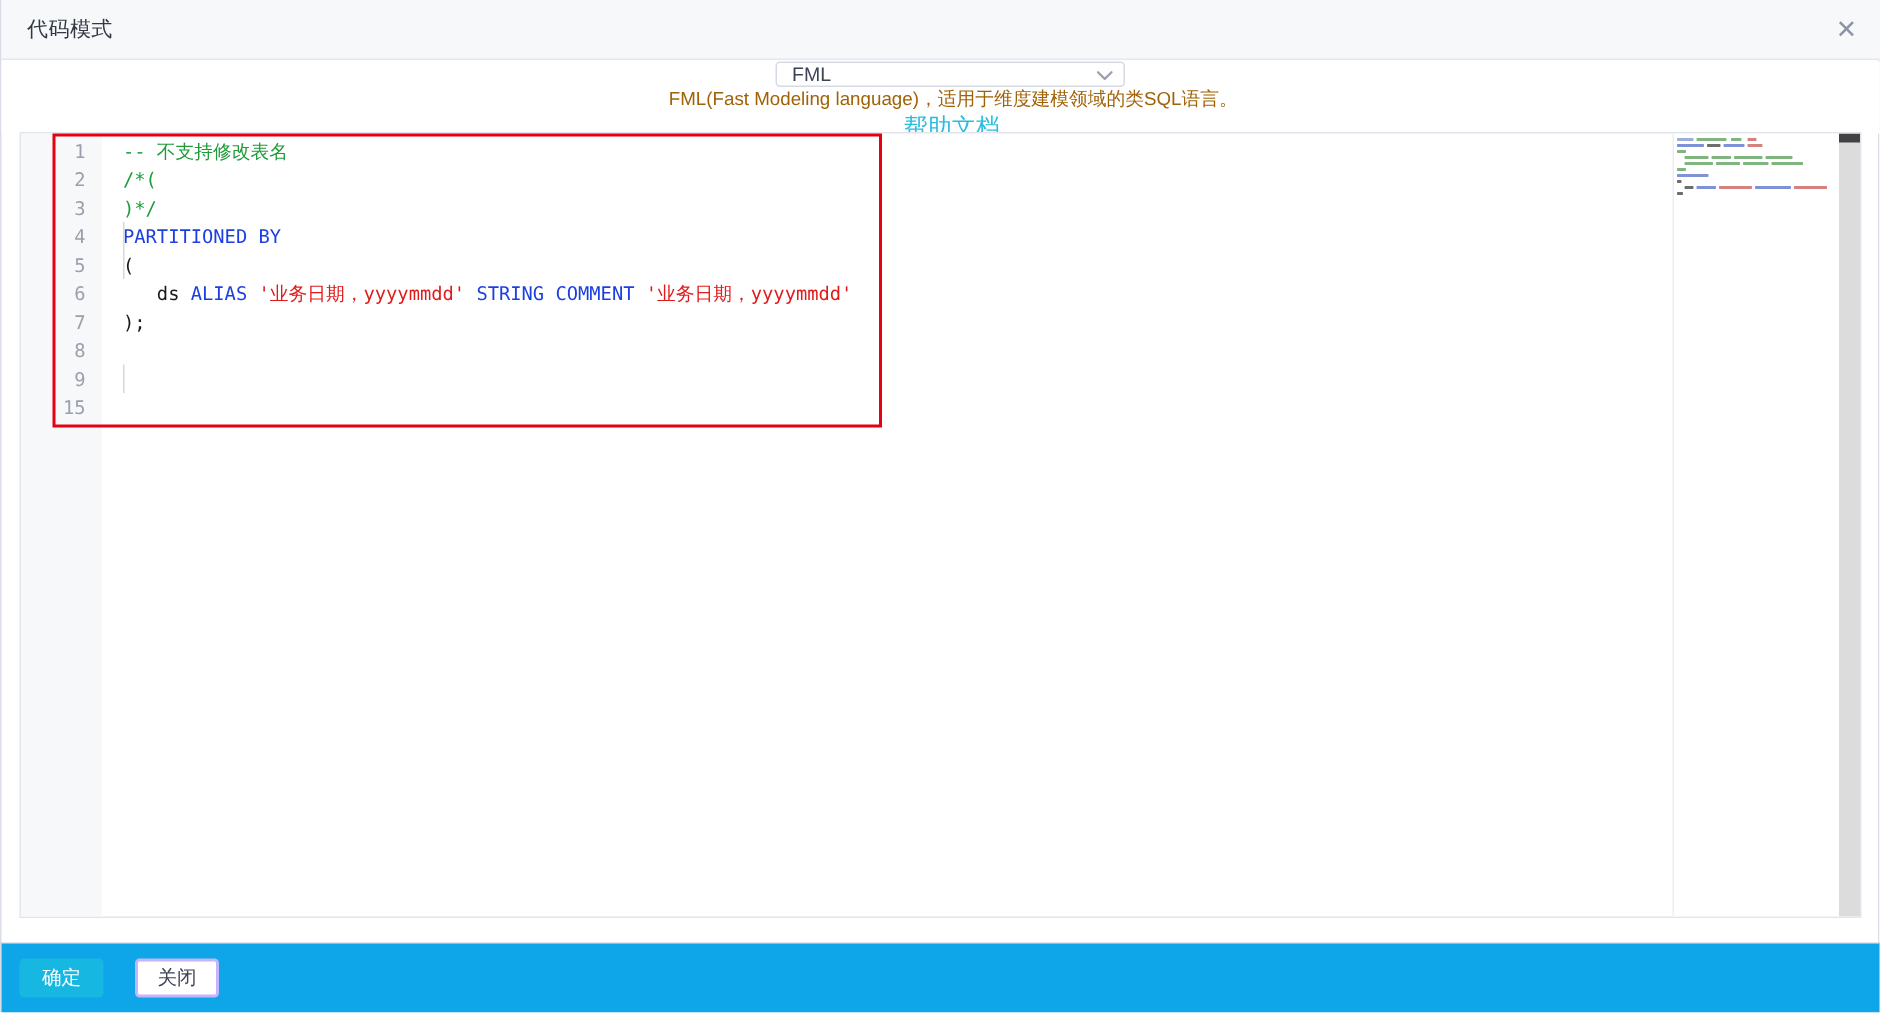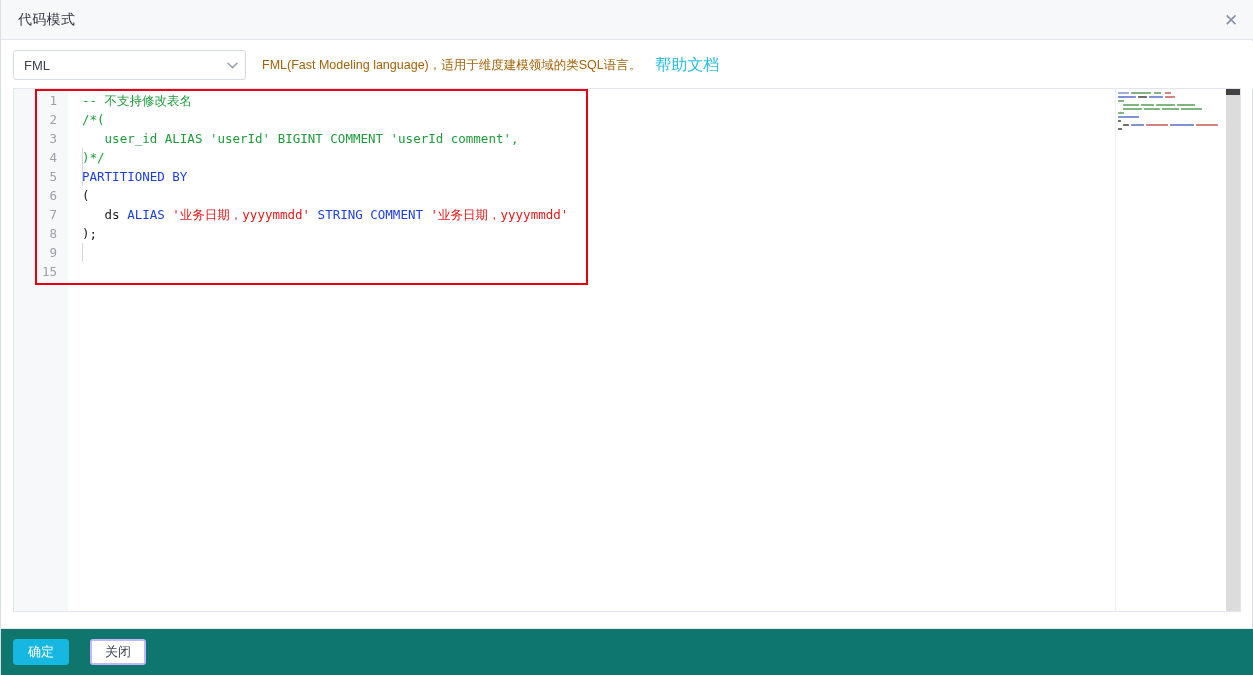--- a/index.html
+++ b/index.html
@@ -42,20 +42,21 @@
     cursor: pointer;
     font-family: "DejaVu Sans", sans-serif;
   }
 
   
   .toolbar {
     position: absolute; top: 41px; left: 0;
     width: 1253px; height: 48px;
     display: flex; align-items: center;
     background: #ffffff;
+    flex-direction: column;
   }
   .lang-select {
     margin-left: 12px;
     width: 233px; height: 30px;
     border: 1px solid #d6dae2;
     border-radius: 3px;
     background: #fff;
     display: flex; align-items: center;
     position: relative;
     cursor: pointer;
@@ -184,21 +185,21 @@
     border: 2px solid #e60012;
     pointer-events: none;
     z-index: 5;
   }
 
   
   .footer {
     position: absolute;
     left: 0; bottom: 0;
     width: 1253px; height: 47px;
-    background: #0f766e;
+    background: #0ea5e9;
     border-top: 1px solid #e4e7ed;
     display: flex; align-items: center;
   }
   .btn {
     height: 26px;
     min-width: 56px;
     font-size: 13px;
     border-radius: 3px;
     display: inline-flex;
     align-items: center; justify-content: center;
@@ -251,21 +252,20 @@
           <div class="ln">5</div>
           <div class="ln">6</div>
           <div class="ln">7</div>
           <div class="ln">8</div>
           <div class="ln">9</div>
           <div class="ln">15</div>
         </div>
       <div class="code-area" id="codeArea">
           <div class="code-line"><span class="tk-com">-- 不支持修改表名</span></div>
           <div class="code-line"><span class="tk-com">/*(</span></div>
-          <div class="code-line"><span class="tk-com">   user_id ALIAS 'userId' BIGINT COMMENT 'userId comment',</span></div>
           <div class="code-line"><span class="tk-com">)*/</span></div>
           <div class="code-line"><span class="tk-key">PARTITIONED BY</span></div>
           <div class="code-line"><span class="tk-pln">(</span></div>
           <div class="code-line"><span class="tk-pln">   ds </span><span class="tk-key">ALIAS </span><span class="tk-str">'业务日期，yyyymmdd' </span><span class="tk-key">STRING COMMENT </span><span class="tk-str">'业务日期，yyyymmdd'</span></div>
           <div class="code-line"><span class="tk-pln">);</span></div>
           <div class="iguide" style="top: 59px; height: 38px;"></div>
           <div class="iguide" style="top: 154px; height: 19px;"></div>
         </div>
     </div>
     <div class="minimap" id="minimap">

